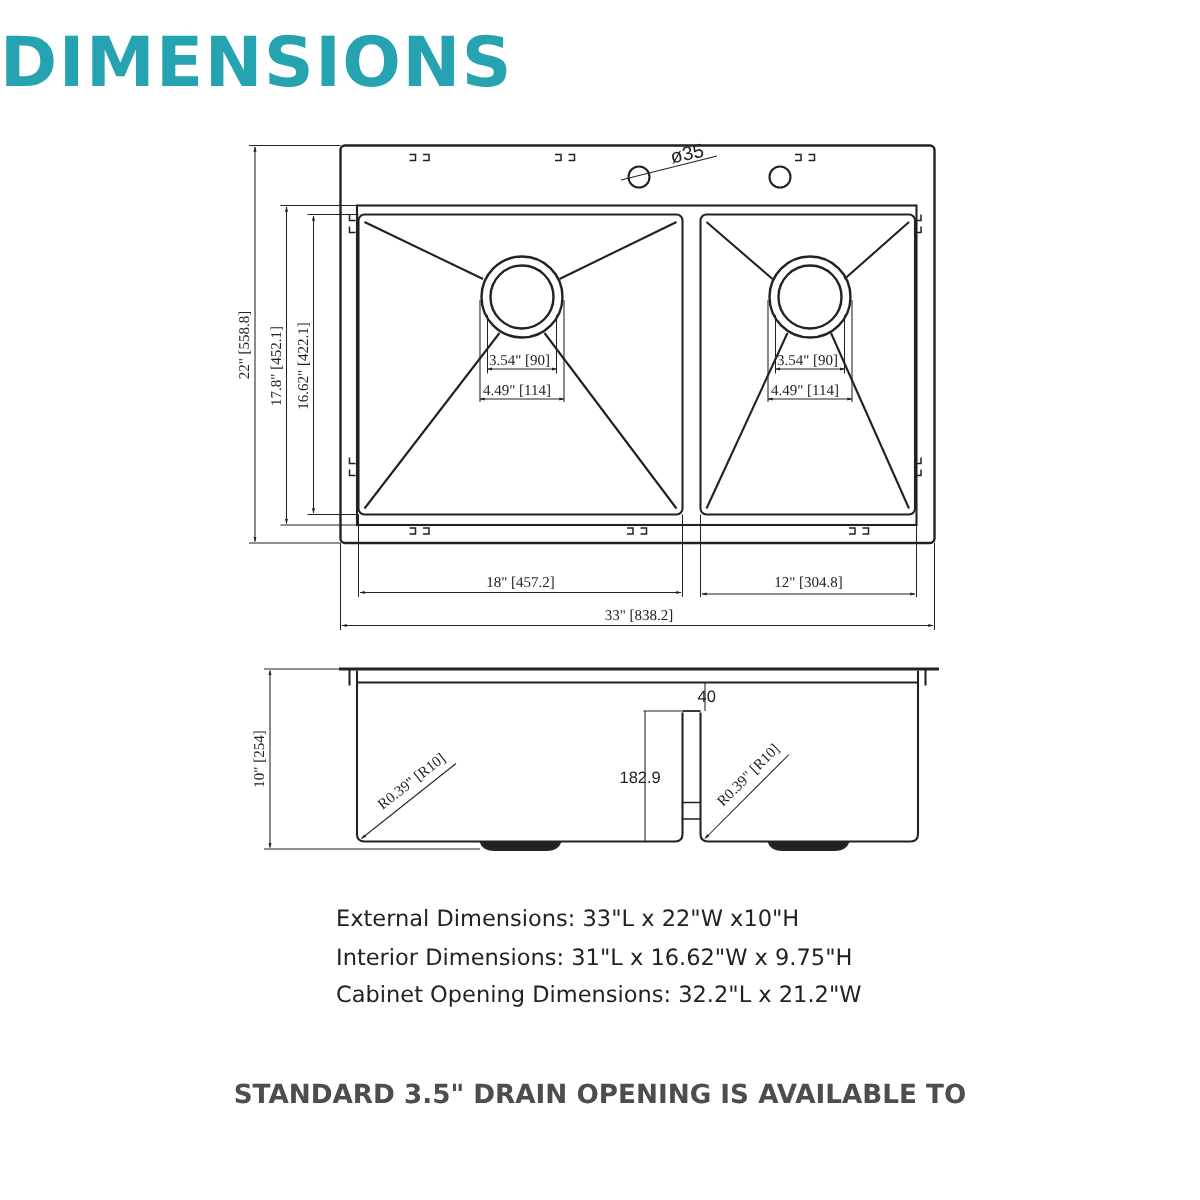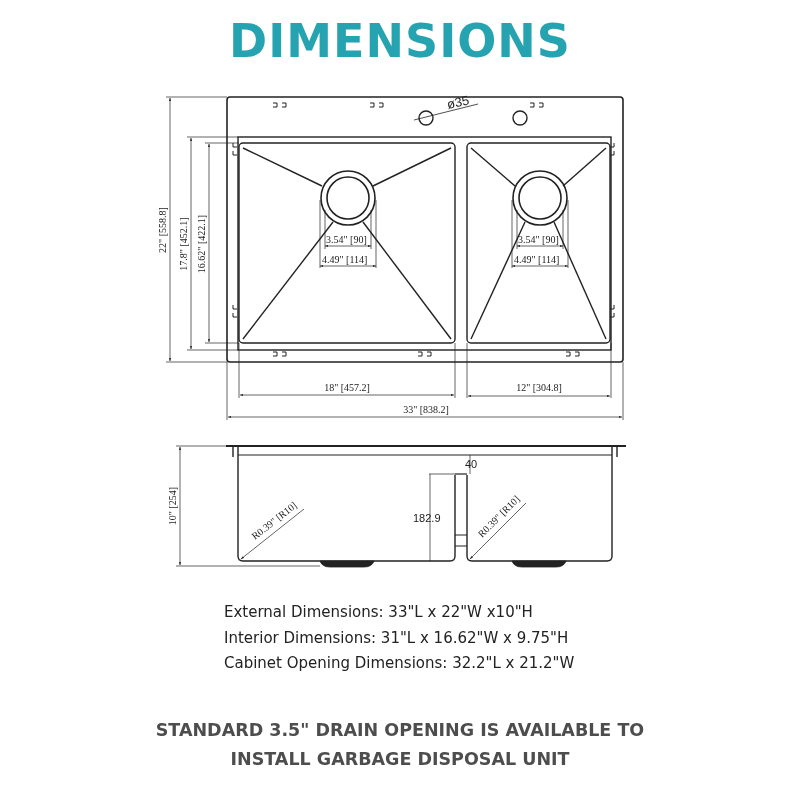--- a/index.html
+++ b/index.html
@@ -1,17 +1,17 @@
 <!DOCTYPE html>
 <html><head>
 <meta charset="utf-8">
 <style>
   html,body{margin:0;padding:0;background:#ffffff;}
   body{width:800px;height:800px;position:relative;overflow:hidden;font-family:"Liberation Sans",sans-serif;}
-  .title{position:absolute;left:0;top:14px;width:800px;text-align:center;font-family:"DejaVu Sans",sans-serif;font-weight:bold;font-size:46px;letter-spacing:1px;}
+  .title{position:absolute;left:0;top:14px;width:800px;text-align:left;font-family:"DejaVu Sans",sans-serif;font-weight:bold;font-size:46px;letter-spacing:1px;}
   svg.drawing{position:absolute;left:0;top:0;}
   .dimtext{font-family:"Liberation Serif",serif;font-size:10px;fill:#222;}
   .sanstext{font-family:"Liberation Sans",sans-serif;font-size:11px;fill:#222;}
   .specs{position:absolute;left:224px;top:600px;font-family:"DejaVu Sans",sans-serif;font-size:15px;color:#222;line-height:25.5px;}
   .specs div{white-space:nowrap;}
   .note{position:absolute;left:0;top:716px;width:800px;text-align:center;font-family:"DejaVu Sans",sans-serif;font-weight:bold;font-size:17.5px;line-height:29px;}
 </style>
 </head>
 <body>
 
@@ -166,14 +166,13 @@
 </svg>
 
 <div class="specs">
   <div>External Dimensions: 33"L x 22"W x10"H</div>
   <div>Interior Dimensions: 31"L x 16.62"W x 9.75"H</div>
   <div>Cabinet Opening Dimensions: 32.2"L x 21.2"W</div>
 </div>
 
 <div class="note" style="color:#4d4d4d;">
   <div>STANDARD 3.5" DRAIN OPENING IS AVAILABLE TO</div>
-  <div>INSTALL GARBAGE DISPOSAL UNIT</div>
 </div>
 
 </body></html>

